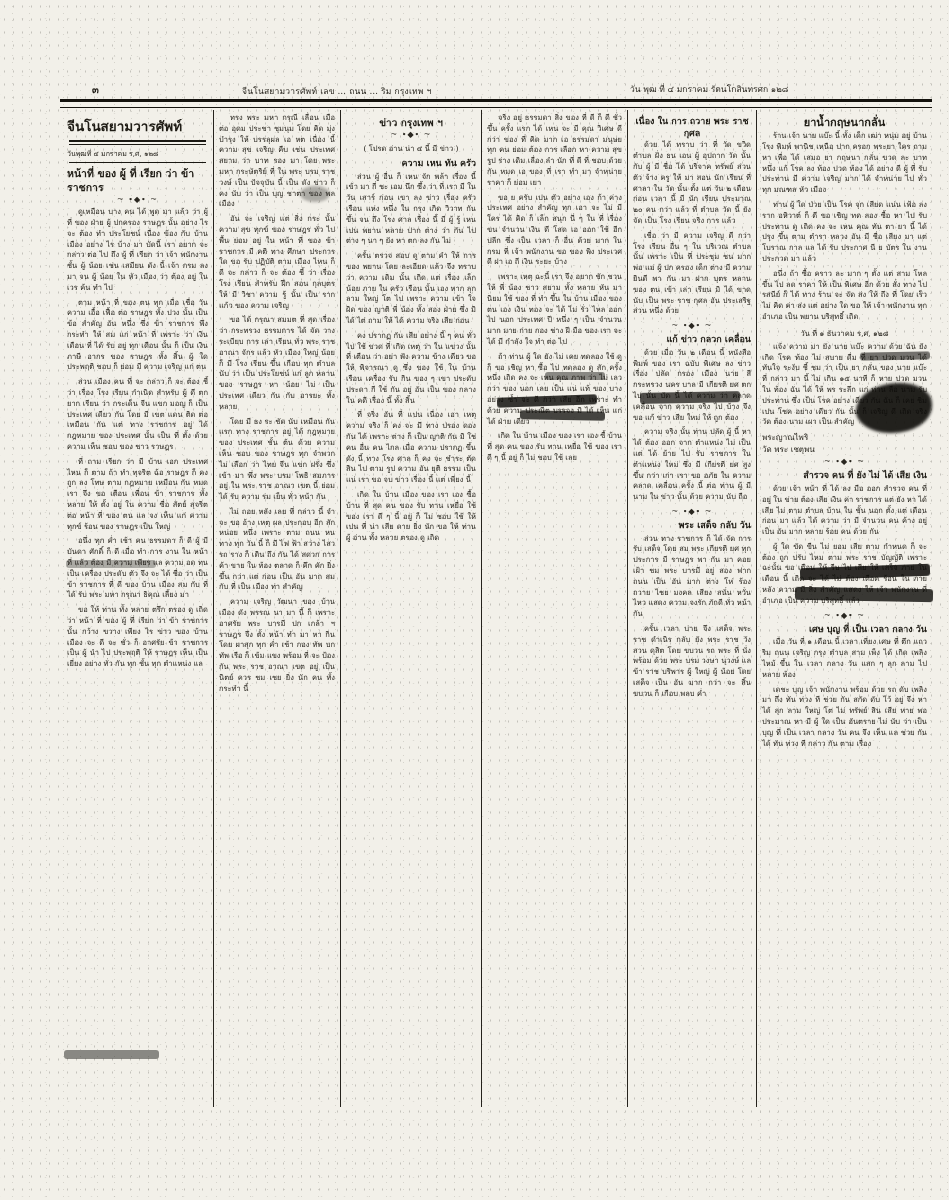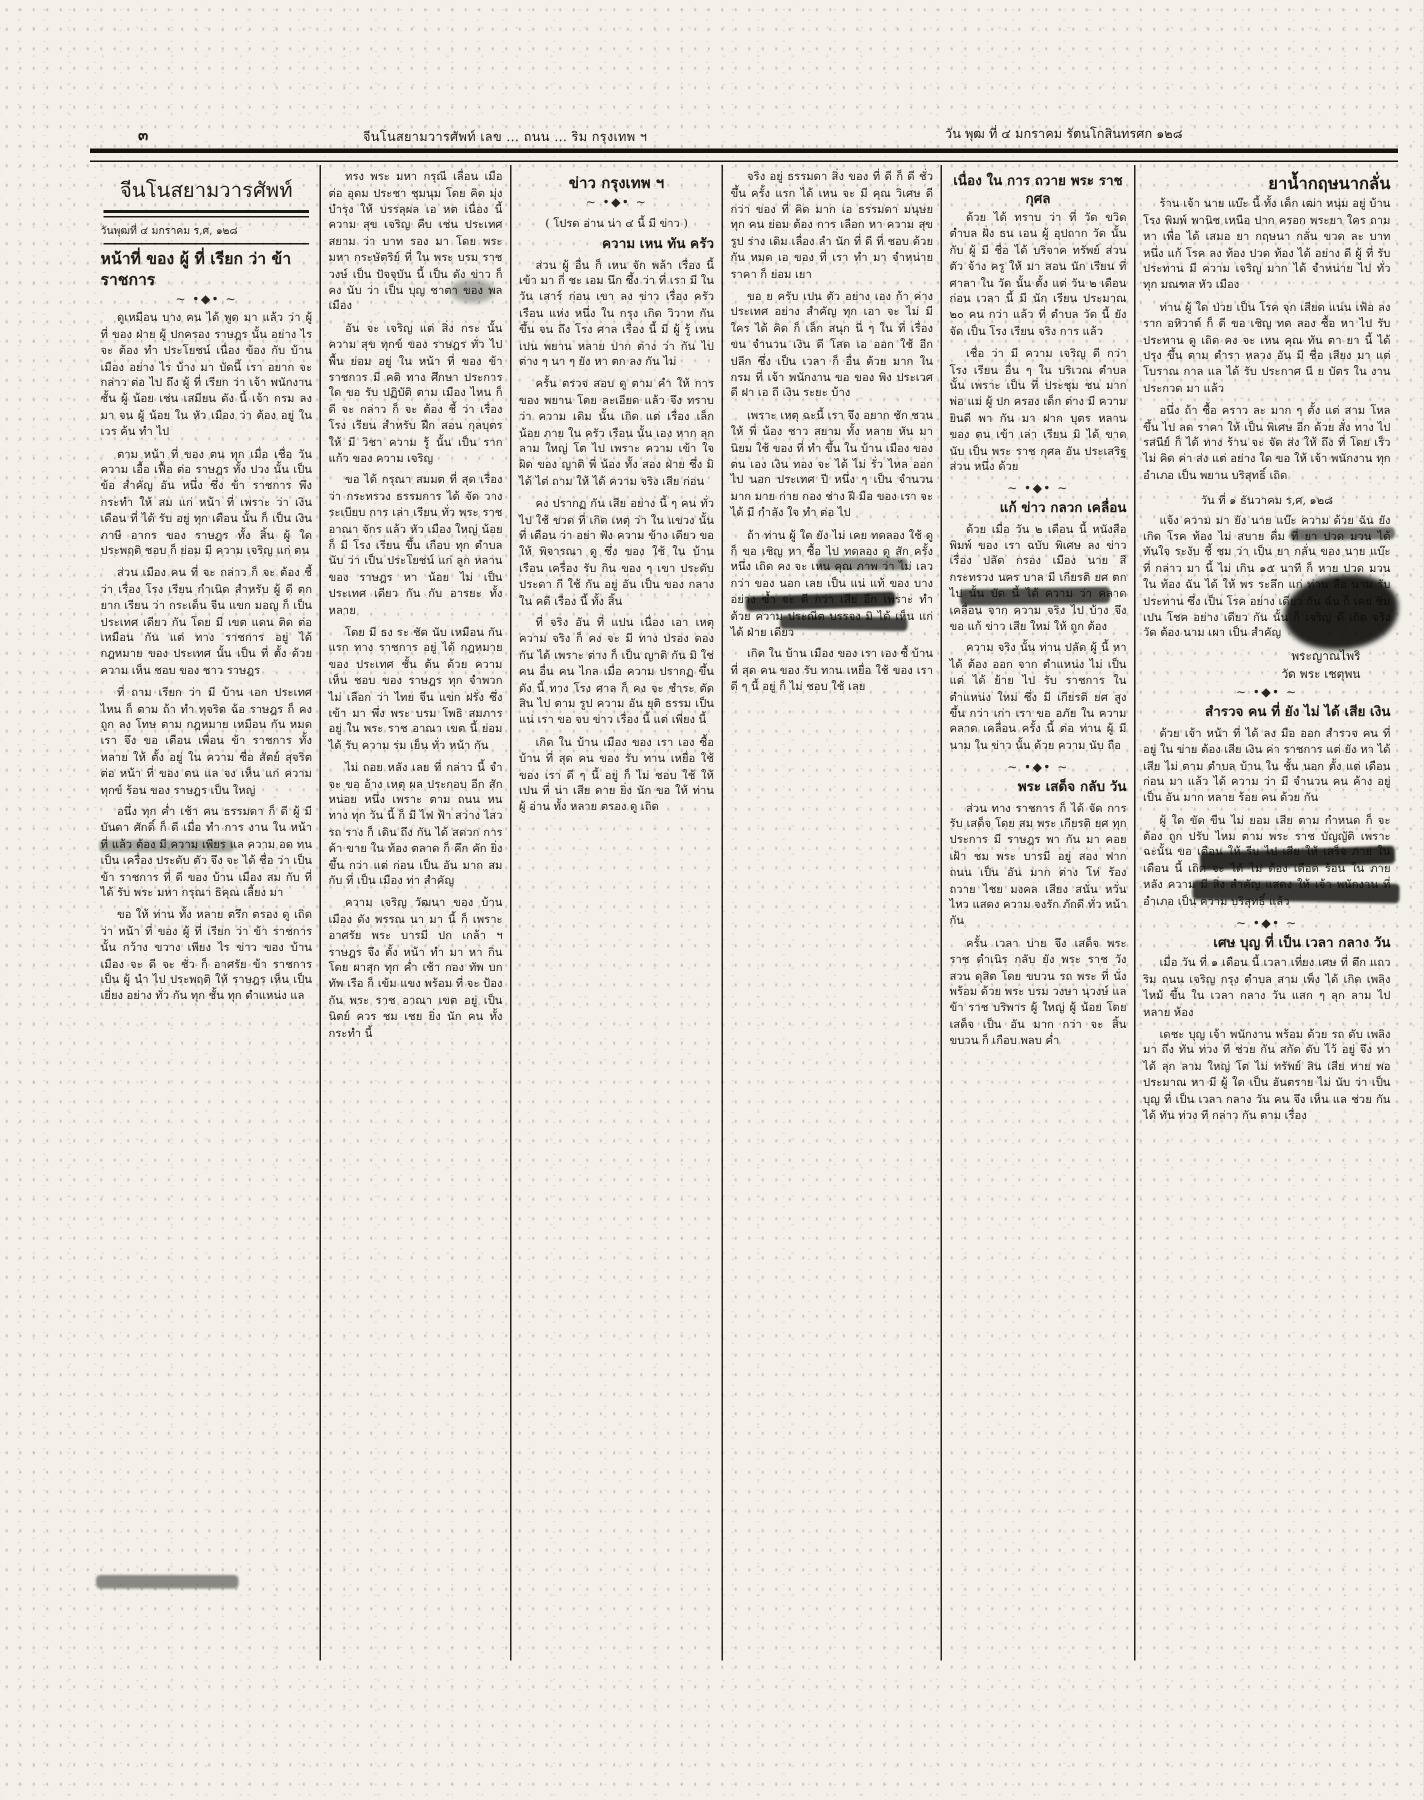--- a/index.html
+++ b/index.html
@@ -25,35 +25,35 @@
   .rule-double{position:absolute;left:60px;right:17px;top:99px;height:5px;
     border-top:3px solid #14120d;border-bottom:1px solid #14120d;}
   .cols{
     position:absolute;left:62px;top:110px;width:870px;height:997px;
     display:flex;align-items:stretch;
   }
   .col{box-sizing:border-box;height:100%;overflow:hidden;padding:3px 5px 0 5px;}
   .col + .col{border-left:1px solid #26231d;}
   .c1{width:151px;}.c2{width:127px;}.c3{width:141px;}
   .c4{width:146px;}.c5{width:129px;}.c6{width:176px;}
-  .masthead{font-size:13.5px;font-weight:normal;text-align:center;margin:2px 0 3px;}
+  .masthead{font-size:13.5px;font-weight:bold;text-align:left;margin:2px 0 3px;}
   .mast-rule{border-top:2px solid #1a1812;border-bottom:1px solid #1a1812;height:2px;margin:0 2px 3px;}
   .dateline{font-size:7px;text-align:left;margin-bottom:3px;}
   .thin-rule{border-top:1px solid #1a1812;margin:0 2px 4px;}
   .headline{font-size:10.5px;font-weight:bold;text-align:left;line-height:1.3;margin:2px 0 1px;}
   .sec-head{font-size:10px;font-weight:bold;text-align:center;line-height:1.3;margin:3px 0 1px;}
   .sub-head{font-size:9px;font-weight:bold;text-align:right;line-height:1.3;margin:4px 0 2px;}
   .orn{font-size:8px;text-align:center;color:#2a2720;letter-spacing:1px;margin:1px 0 3px;}
   .note{font-size:7.5px;text-align:center;margin:1px 0 3px;}
   p.body{
     font-size:7.5px;line-height:1.44;text-align:justify;
     margin:0 0 4px;text-indent:11px;overflow-wrap:anywhere;
   }
   .ad-dateline{font-size:7.5px;text-align:center;margin:3px 0 3px;}
-  .sig{font-size:8px;text-align:right;padding-right:20px;line-height:1.5;}
+  .sig{font-size:8px;padding-right:20px;line-height:1.5;}
   .smudge{position:absolute;background:#0c0b08;pointer-events:none;}
   .bar{border-radius:3px;filter:blur(.7px);}
   .blob{filter:blur(1.6px);}
 </style>
 </head>
 <body>
 
 <div class="sheet">
 
   <div class="hdr-pageno">๓</div>
@@ -115,21 +115,21 @@
       <div class="sub-head">แก้ ข่าว กลวก เคลื่อน</div>
       <p class="body">ด้วย เมื่อ วัน ๒ เดือน นี้ หนังสือ พิมพ์ ของ เรา ฉบับ พิเศษ ลง ข่าว เรื่อง ปลัด กรอง เมือง นาย สี กระทรวง นคร บาล มี เกียรติ ยศ ตก ไป นั้น บัด นี้ ได้ ความ ว่า คลาด เคลื่อน จาก ความ จริง ไป บ้าง จึง ขอ แก้ ข่าว เสีย ใหม่ ให้ ถูก ต้อง</p>
       <p class="body">ความ จริง นั้น ท่าน ปลัด ผู้ นี้ หา ได้ ต้อง ออก จาก ตำแหน่ง ไม่ เป็น แต่ ได้ ย้าย ไป รับ ราชการ ใน ตำแหน่ง ใหม่ ซึ่ง มี เกียรติ ยศ สูง ขึ้น กว่า เก่า เรา ขอ อภัย ใน ความ คลาด เคลื่อน ครั้ง นี้ ต่อ ท่าน ผู้ มี นาม ใน ข่าว นั้น ด้วย ความ นับ ถือ</p>
       <div class="orn">~ •◆• ~</div>
       <div class="sub-head">พระ เสด็จ กลับ วัน</div>
       <p class="body">ส่วน ทาง ราชการ ก็ ได้ จัด การ รับ เสด็จ โดย สม พระ เกียรติ ยศ ทุก ประการ มี ราษฎร พา กัน มา คอย เฝ้า ชม พระ บารมี อยู่ สอง ฟาก ถนน เป็น อัน มาก ต่าง โห่ ร้อง ถวาย ไชย มงคล เสียง สนั่น หวั่น ไหว แสดง ความ จงรัก ภักดี ทั่ว หน้า กัน</p>
       <p class="body">ครั้น เวลา บ่าย จึง เสด็จ พระ ราช ดำเนิร กลับ ยัง พระ ราช วัง สวน ดุสิต โดย ขบวน รถ พระ ที่ นั่ง พร้อม ด้วย พระ บรม วงษา นุวงษ์ แล ข้า ราช บริพาร ผู้ ใหญ่ ผู้ น้อย โดย เสด็จ เป็น อัน มาก กว่า จะ สิ้น ขบวน ก็ เกือบ พลบ ค่ำ</p>
     </div>
 
     <div class="col c6">
-      <div class="sec-head" style="font-size:11px;text-align:right;">ยาน้ำกฤษนากลั่น</div>
+      <div class="sec-head" style="font-size:11px;">ยาน้ำกฤษนากลั่น</div>
       <p class="body">ร้าน เจ้า นาย แบ๊ะ นี้ ทั้ง เด็ก เฒ่า หนุ่ม อยู่ บ้าน โรง พิมพ์ พานิช เหนือ ปาก ครอก พระยา ใคร ถาม หา เพื่อ ได้ เสมอ ยา กฤษนา กลั่น ขวด ละ บาท หนึ่ง แก้ โรค ลง ท้อง ปวด ท้อง ได้ อย่าง ดี ผู้ ที่ รับ ประทาน มี ความ เจริญ มาก ได้ จำหน่าย ไป ทั่ว ทุก มณฑล หัว เมือง</p>
       <p class="body">ท่าน ผู้ ใด ป่วย เป็น โรค จุก เสียด แน่น เฟ้อ ลง ราก อหิวาต์ ก็ ดี ขอ เชิญ ทด ลอง ซื้อ หา ไป รับ ประทาน ดู เถิด คง จะ เหน คุณ ทัน ตา ยา นี้ ได้ ปรุง ขึ้น ตาม ตำรา หลวง อัน มี ชื่อ เสียง มา แต่ โบราณ กาล แล ได้ รับ ประกาศ นี ย บัตร ใน งาน ประกวด มา แล้ว</p>
       <p class="body">อนึ่ง ถ้า ซื้อ คราว ละ มาก ๆ ตั้ง แต่ สาม โหล ขึ้น ไป ลด ราคา ให้ เป็น พิเศษ อีก ด้วย สั่ง ทาง ไปรสนีย์ ก็ ได้ ทาง ร้าน จะ จัด ส่ง ให้ ถึง ที่ โดย เร็ว ไม่ คิด ค่า ส่ง แต่ อย่าง ใด ขอ ให้ เจ้า พนักงาน ทุก อำเภอ เป็น พยาน บริสุทธิ์ เถิด</p>
       <div class="ad-dateline">วัน ที่ ๑ ธันวาคม ร,ศ, ๑๒๘</div>
       <p class="body">แจ้ง ความ มา ยัง นาย แบ๊ะ ความ ด้วย ฉัน ยัง เกิด โรค ท้อง ไม่ สบาย ดื่ม ที่ ยา ปวด มวน ได้ ทันใจ ระงับ ชี้ ชม ว่า เป็น ยา กลั่น ของ นาย แบ๊ะ ที่ กล่าว มา นี้ ไม่ เกิน ๑๕ นาที ก็ หาย ปวด มวน ใน ท้อง ฉัน ได้ ให้ พร ระลึก แก่ ท่าน ลือ นาม รับ ประทาน ซึ่ง เป็น โรค อย่าง เดียว กัน ฉัน ก็ เคย ชิม เปน โชค อย่าง เดียว กัน นั้น ก็ เจริญ ดี เถิด จริง วัด ต้อง นาม เผา เป็น สำคัญ</p>
       <div class="sig">พระญาณไพริ</div>
       <div class="sig">วัด พระ เชตุพน</div>
       <div class="orn">~ •◆• ~</div>
       <div class="sub-head">สำรวจ คน ที่ ยัง ไม่ ได้ เสีย เงิน</div>
       <p class="body">ด้วย เจ้า หน้า ที่ ได้ ลง มือ ออก สำรวจ คน ที่ อยู่ ใน ข่าย ต้อง เสีย เงิน ค่า ราชการ แต่ ยัง หา ได้ เสีย ไม่ ตาม ตำบล บ้าน ใน ชั้น นอก ตั้ง แต่ เดือน ก่อน มา แล้ว ได้ ความ ว่า มี จำนวน คน ค้าง อยู่ เป็น อัน มาก หลาย ร้อย คน ด้วย กัน</p>

